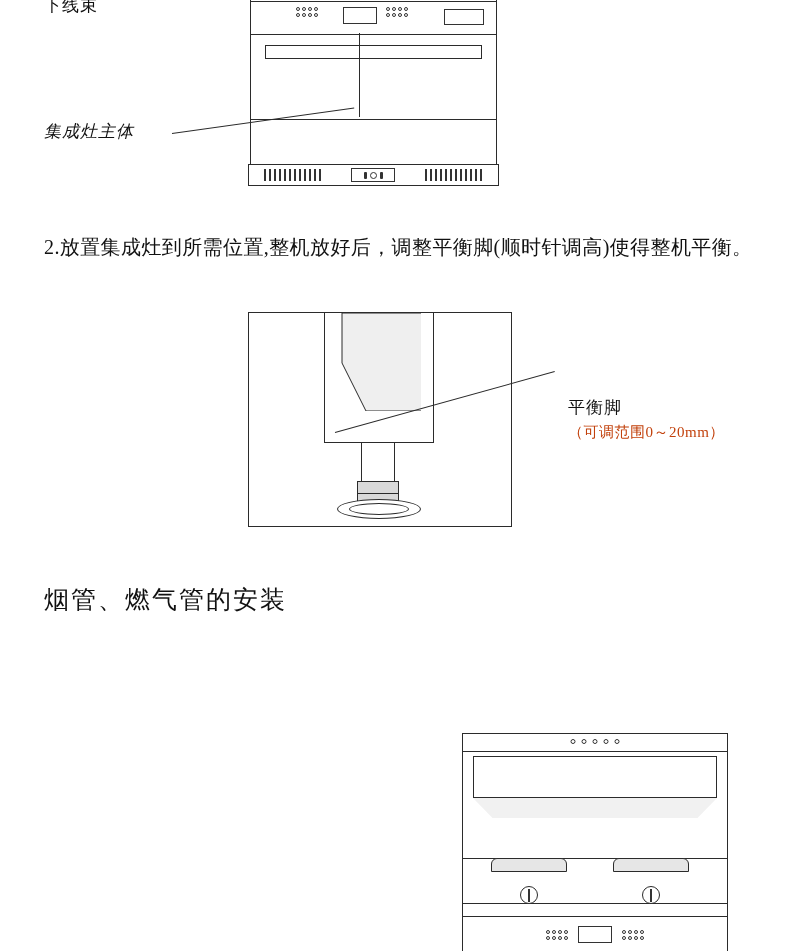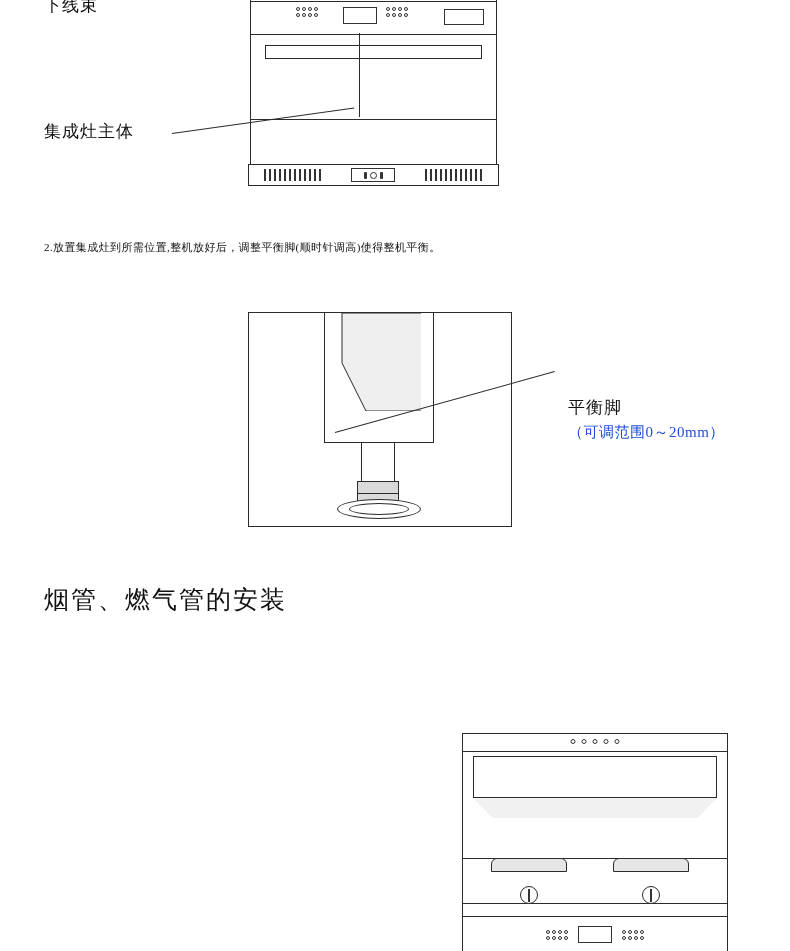--- a/index.html
+++ b/index.html
@@ -24,38 +24,38 @@
   
   .callout-label {
     position: absolute;
     font-size: 17px;
     letter-spacing: 1px;
     white-space: nowrap;
     color: #111;
   }
   .para {
     position: absolute;
-    font-size: 11px;
+    font-size: 20px;
     line-height: 26px;
     letter-spacing: 0.4px;
     color: #111;
   }
   .heading {
     position: absolute;
     font-size: 25px;
     letter-spacing: 2px;
     color: #111;
     text-align: right;
   }
   .small-note {
     position: absolute;
     font-size: 15px;
     line-height: 22px;
     letter-spacing: 0.5px;
-    color: #1d4ed8;
+    color: #c2410c;
     text-align: center;
   }
 
   
   .fig-box {
     position: absolute;
     border: 1px solid #2b2b2b;
     box-sizing: border-box;
     background: #fff;
   }
@@ -432,21 +432,21 @@
           <b></b>
       </span>
       <span class="vent"></span>
     </div>
   </div>
 
   <div class="leader" style="left:172px; top:133px; width:184px; transform: rotate(-8deg);"></div>
 
   <div class="callout-label" style="left:44px; top:-6px;">下线束</div>
 
-  <div class="callout-label" style="left:44px; top:120px;">集成灶主体</div>
+  <div class="callout-label" style="left:44px; top:120px;font-style:italic;">集成灶主体</div>
 
   <div class="para" style="left:44px; top:234px; width:716px;">2.放置集成灶到所需位置,整机放好后，调整平衡脚(顺时针调高)使得整机平衡。</div>
 
   <div class="fig-box" id="fig-foot">
     <div class="body-outline"></div>
     <div class="inner-cone"></div>
     <svg class="inner-cone-stroke" viewBox="0 0 84 98" preserveAspectRatio="none">
       <polyline points="5,0 5,50 29,98 84,98" fill="none" stroke="#2b2b2b" stroke-width="1"></polyline>
       <line x1="5" y1="0" x2="84" y2="0" stroke="#2b2b2b" stroke-width="1"></line>
     </svg>

